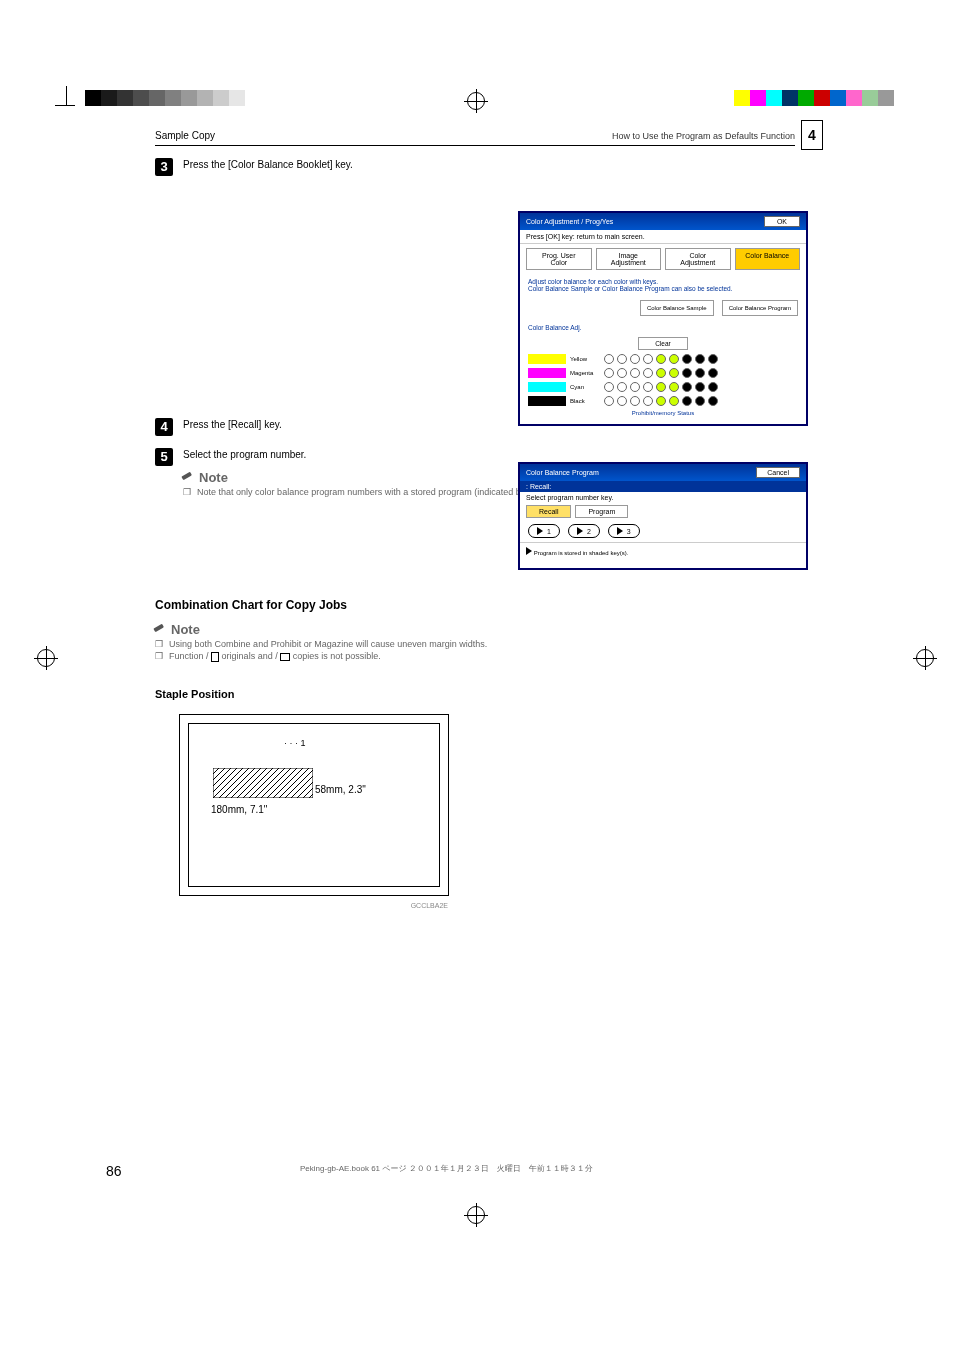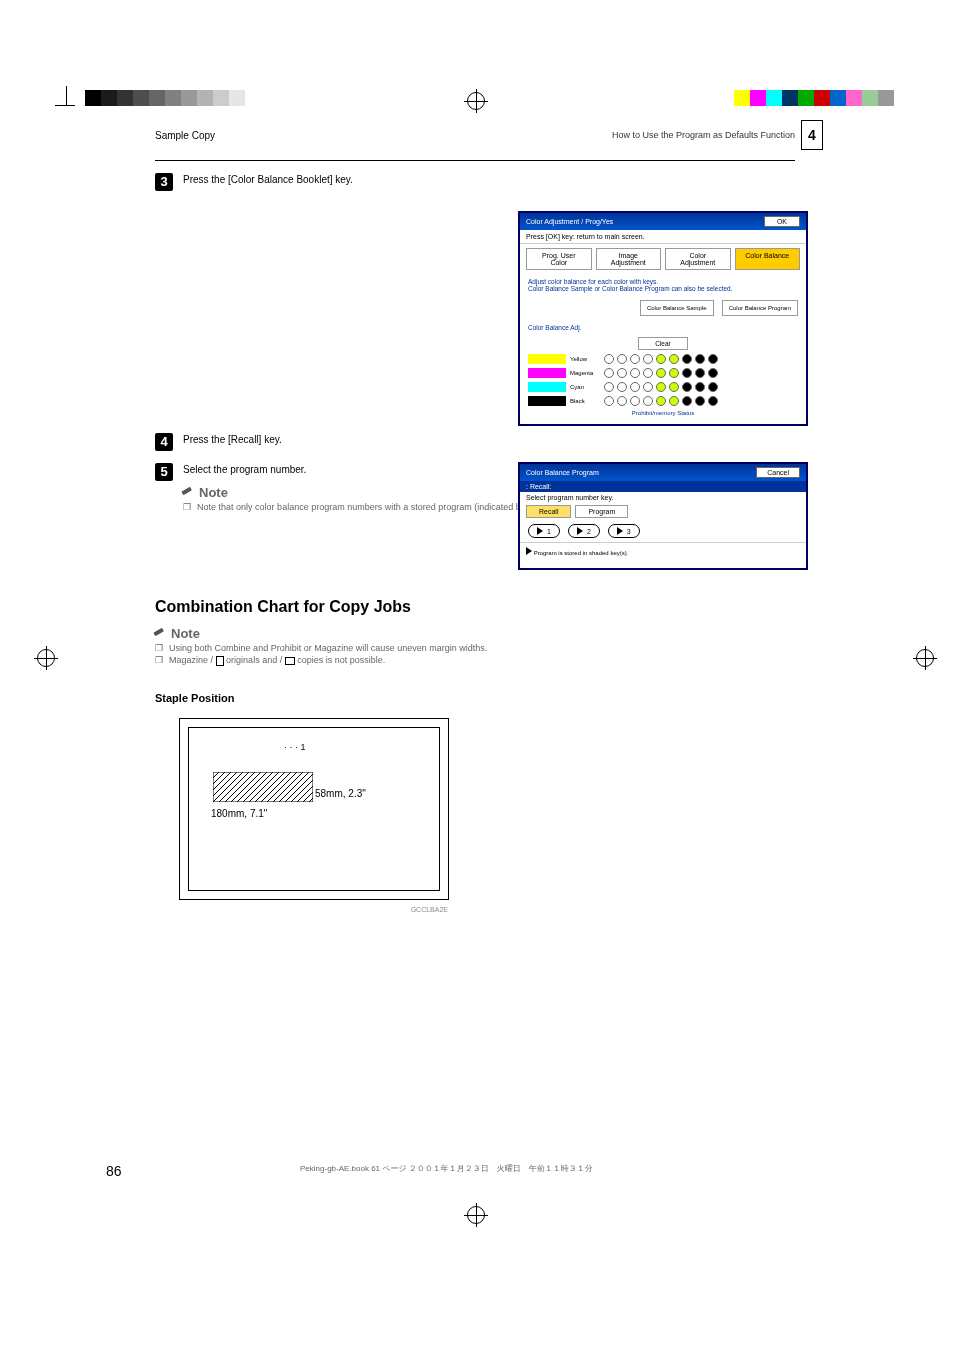--- a/index.html
+++ b/index.html
@@ -23,37 +23,37 @@
   .target { position: absolute; width: 18px; height: 18px; border: 1px solid #000; border-radius: 50%; }
   .target::before { content: ''; position: absolute; top: 50%; left: -4px; right: -4px; height: 1px; background: #000; }
   .target::after { content: ''; position: absolute; left: 50%; top: -4px; bottom: -4px; width: 1px; background: #000; }
   .target-top { top: 92px; left: 467px; }
   .target-left { top: 649px; left: 37px; }
   .target-right { top: 649px; right: 20px; }
   .target-bottom { bottom: 127px; left: 467px; }
   
   
   .page { position: absolute; top: 130px; left: 155px; width: 640px; }
-  .header-row { display: flex; justify-content: space-between; align-items: flex-start; border-bottom: 1px solid #000; padding-bottom: 19px; }
+  .header-row { display: flex; justify-content: space-between; align-items: center; border-bottom: 1px solid #000; padding-bottom: 4px; }
   .header-title { font-size: 10px; }
   .header-right { font-size: 9px; color: #333; }
   .page-num { position: absolute; top: -10px; right: -28px; width: 22px; height: 30px; border: 1px solid #000; display: flex; align-items: center; justify-content: center; font-size: 14px; font-weight: bold; }
   
   .step-row { display: flex; gap: 10px; margin-top: 12px; align-items: flex-start; }
   .step-num { width: 18px; height: 18px; background: #000; color: #fff; font-weight: bold; font-size: 13px; text-align: center; line-height: 18px; border-radius: 2px; flex-shrink: 0; }
   .step-text { font-size: 10px; flex: 1; line-height: 1.4; max-width: 290px; }
   
   .screenshot { position: absolute; width: 290px; }
   .ss1 { top: 81px; right: -13px; height: 215px; }
   .ss2 { top: 332px; right: -13px; height: 108px; }
   
   .note-label { font-size: 13px; color: #666; margin-top: 4px; margin-left: 28px; }
   .note-bullet { font-size: 9px; color: #666; margin-left: 28px; margin-top: 2px; display: flex; gap: 6px; }
   
-  .subhead { font-size: 16px; font-weight: bold; margin-top: 26px; }
+  .subhead { font-size: 12px; font-weight: bold; margin-top: 26px; }
   .body-text { font-size: 10px; margin-top: 6px; line-height: 1.5; }
   
   .diagram-box { margin-top: 14px; margin-left: 24px; width: 270px; height: 182px; border: 1px solid #000; position: relative; padding: 8px; }
   .diagram-inner { border: 1px solid #000; width: 100%; height: 100%; position: relative; }
   .diag-staple { position: absolute; top: 14px; left: 95px; font-size: 9px; }
   .diag-label { position: absolute; left: 126px; top: 60px; font-size: 10px; }
   .diag-label2 { position: absolute; left: 22px; top: 80px; font-size: 10px; }
   .diag-hatch { position: absolute; top: 44px; left: 24px; width: 100px; height: 30px; }
   .diag-id { position: absolute; bottom: -14px; right: 0; font-size: 7px; color: #888; }
   
@@ -287,21 +287,21 @@
   <div class="note-label" style="display:flex;align-items:center;gap:4px;margin-left:0;margin-top:10px">
       <span class="pencil-icon"></span>
       <b>Note</b>
     </div>
   <div class="note-bullet" style="margin-left:0">
       <span>❒</span>
       <span>Using both Combine and Prohibit or Magazine will cause uneven margin widths.</span>
     </div>
   <div class="note-bullet" style="margin-left:0">
       <span>❒</span>
-      <span><span>Magazine     / </span><span style="display:inline-block;width:8px;height:10px;border:1px solid #000;vertical-align:middle"></span><span> originals and     / </span><span style="display:inline-block;width:10px;height:8px;border:1px solid #000;vertical-align:middle"></span><span> copies is not possible.</span></span>
+      <span><span>Function     / </span><span style="display:inline-block;width:8px;height:10px;border:1px solid #000;vertical-align:middle"></span><span> originals and     / </span><span style="display:inline-block;width:10px;height:8px;border:1px solid #000;vertical-align:middle"></span><span> copies is not possible.</span></span>
     </div>
 
   <div class="subhead" style="font-size:11px">Staple Position</div>
 
   <div class="diagram-box">
     <div class="diagram-inner">
       <div class="diag-staple">· · · <span>1</span></div>
       <svg class="diag-hatch" viewBox="0 0 100 30">
           <defs>
             <pattern id="h" width="6" height="6" patternUnits="userSpaceOnUse">

